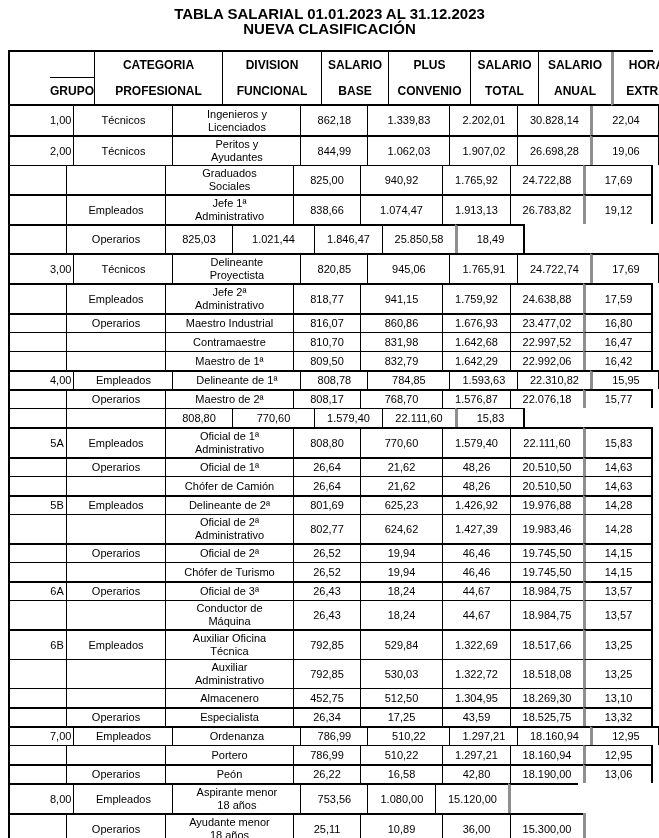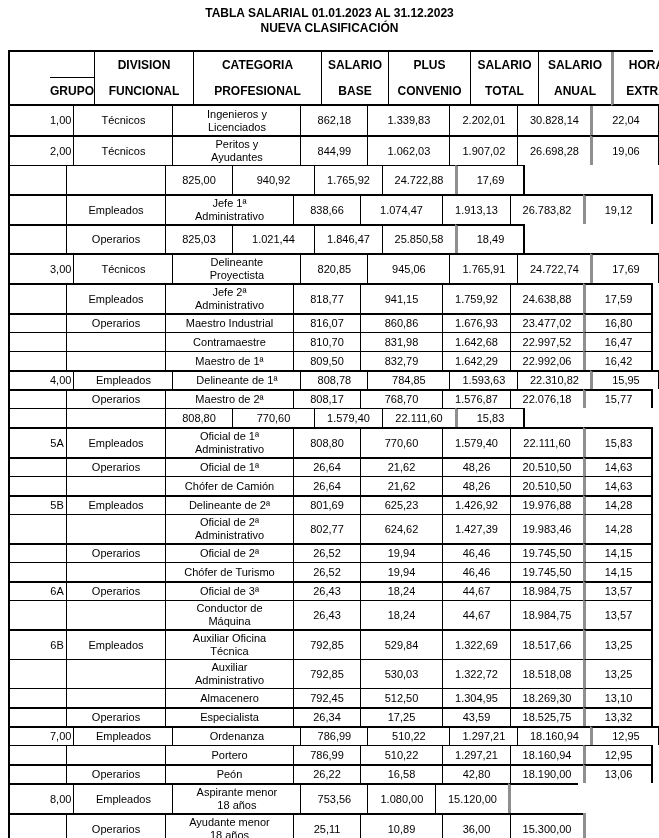--- a/index.html
+++ b/index.html
@@ -2,21 +2,21 @@
 <html><head>
 <meta charset="utf-8">
 <style>
   html,body{margin:0;padding:0;}
   body{
     width:659px;height:838px;background:#ffffff;color:#000;
     font-family:"Liberation Sans", sans-serif;position:relative;overflow:hidden;
   }
   .title{
     position:absolute;top:6px;left:0;width:659px;text-align:center;
-    font-weight:bold;font-size:12px;line-height:15px;
+    font-weight:bold;font-size:15px;line-height:15px;
   }
   .table{
     position:absolute;left:8px;top:50px;width:643px;
     border-top:2px solid #000;border-left:2px solid #000;
     background:#fff;
   }
   .hdr{display:flex;}
   .hcell{
     box-sizing:border-box;display:flex;flex-direction:column;
     height:54px;border-left:1px solid #000;border-bottom:2px solid #000;
@@ -61,27 +61,27 @@
   <div>TABLA SALARIAL 01.01.2023 AL 31.12.2023</div>
   <div>NUEVA CLASIFICACIÓN</div>
 </div>
 
 <div class="table">
   <div class="hdr">
     <div class="hcell c0 hdr-grupo">
       <span class="htop"></span>
       <span class="hbot">GRUPO</span>
     </div>
+    <div class="hcell c2">
+      <span class="htop">CATEGORIA</span>
+      <span class="hbot">PROFESIONAL</span>
+    </div>
     <div class="hcell c1">
       <span class="htop">DIVISION</span>
       <span class="hbot">FUNCIONAL</span>
-    </div>
-    <div class="hcell c2">
-      <span class="htop">CATEGORIA</span>
-      <span class="hbot">PROFESIONAL</span>
     </div>
     <div class="hcell c3">
       <span class="htop">SALARIO</span>
       <span class="hbot">BASE</span>
     </div>
     <div class="hcell c4">
       <span class="htop">PLUS</span>
       <span class="hbot">CONVENIO</span>
     </div>
     <div class="hcell c5">
@@ -152,20 +152,24 @@
           <span class="txt">19,06</span>
         </div>
       </div>
       <div class="row tall">
         <div class="cell c0">
           <span class="txt"></span>
         </div>
         <div class="cell c1">
           <span class="txt"></span>
         </div>
+        <div class="cell c2">
+          <span class="txt">Graduados
+Sociales</span>
+        </div>
         <div class="cell c3">
           <span class="txt">825,00</span>
         </div>
         <div class="cell c4">
           <span class="txt">940,92</span>
         </div>
         <div class="cell c5">
           <span class="txt">1.765,92</span>
         </div>
         <div class="cell c6">
@@ -727,21 +731,21 @@
         <div class="cell c0">
           <span class="txt"></span>
         </div>
         <div class="cell c1">
           <span class="txt"></span>
         </div>
         <div class="cell c2">
           <span class="txt">Almacenero</span>
         </div>
         <div class="cell c3">
-          <span class="txt">792,45</span>
+          <span class="txt">452,75</span>
         </div>
         <div class="cell c4">
           <span class="txt">512,50</span>
         </div>
         <div class="cell c5">
           <span class="txt">1.304,95</span>
         </div>
         <div class="cell c6">
           <span class="txt">18.269,30</span>
         </div>

